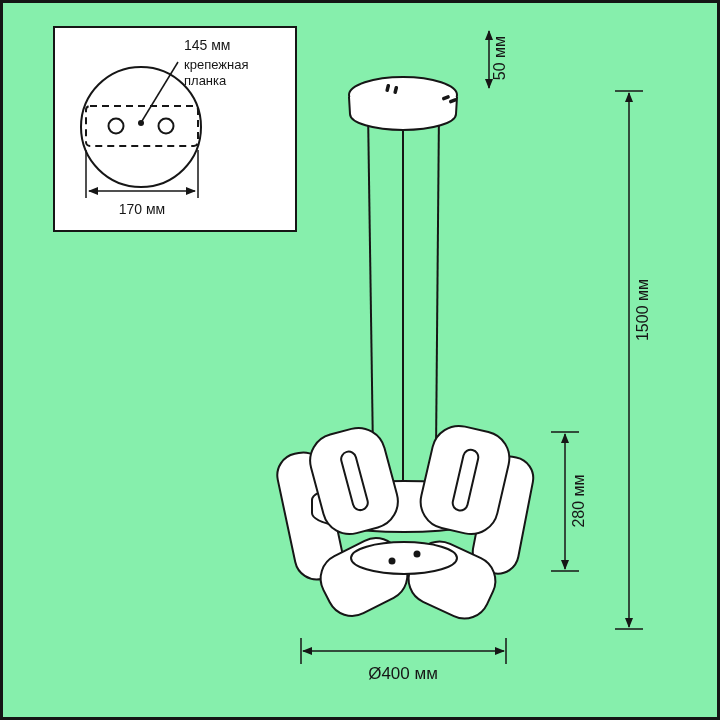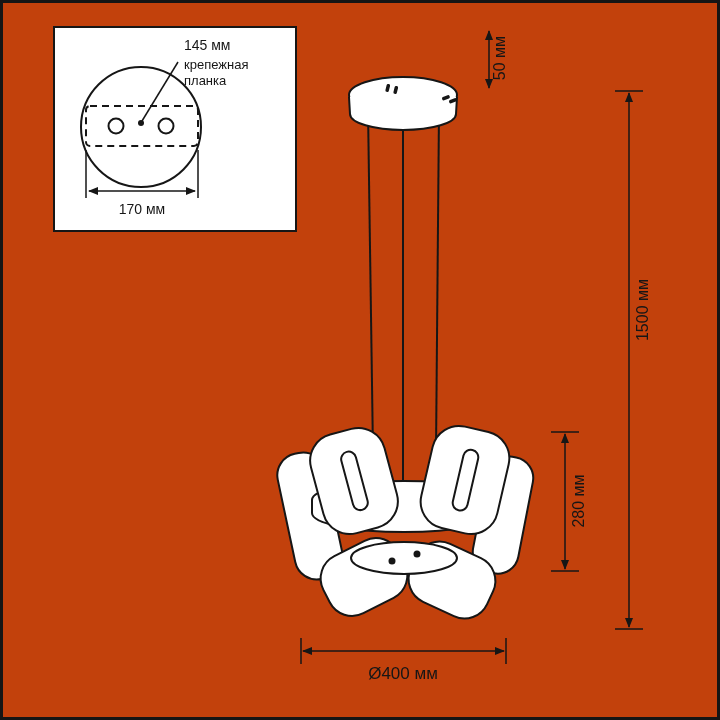--- a/index.html
+++ b/index.html
@@ -1,20 +1,20 @@
 <!DOCTYPE html>
 <html><head>
 <meta charset="utf-8">
 <style>
   html, body { margin: 0; padding: 0; background: #fff; }
   .stage {
     position: relative;
     width: 720px;
     height: 720px;
-    background: #c2410c;
+    background: #86efac;
     box-sizing: border-box;
     border: 3px solid #151515;
     overflow: hidden;
     font-family: "Liberation Sans", sans-serif;
   }
   .stage svg { position: absolute; left: 0; top: 0; }
   text {
     font-family: "Liberation Sans", sans-serif;
     fill: #161616;
   }

